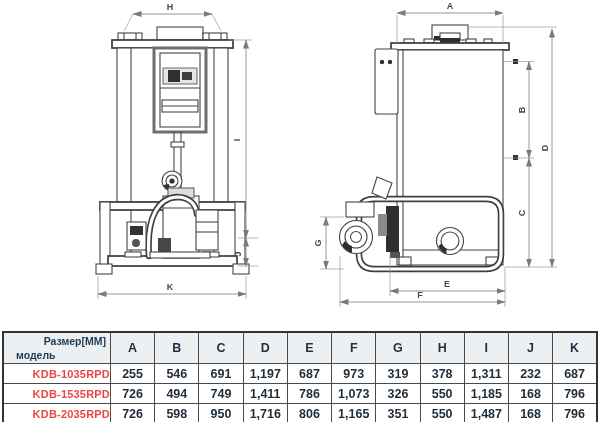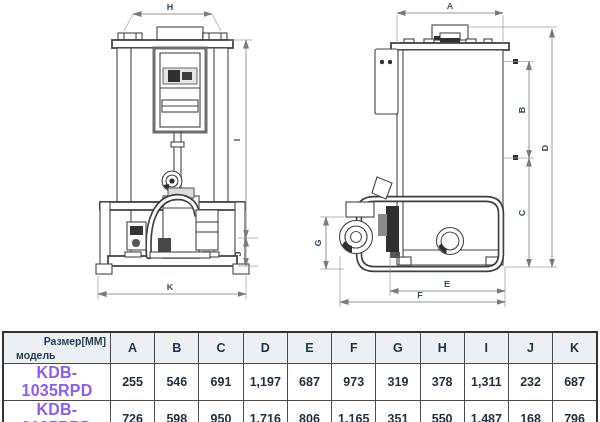--- a/index.html
+++ b/index.html
@@ -17,21 +17,21 @@
   .dim{stroke:#8a8a8a;stroke-width:0.9;fill:none;}
   .ext{stroke:#9a9a9a;stroke-width:0.7;fill:none;}
   .hose{stroke:#3f3f3f;stroke-width:6.5;fill:none;stroke-linecap:round;}
   .hosein{stroke:#ffffff;stroke-width:3.2;fill:none;stroke-linecap:round;}
 
   #spec-table{position:absolute;left:2px;top:331px;width:596px;border-collapse:collapse;table-layout:fixed;
     border:2px solid #333;font-family:"Liberation Sans",sans-serif;}
   #spec-table th,#spec-table td{border:1px solid #4a4a4a;text-align:center;vertical-align:middle;padding:0;}
   #spec-table thead th{background:#edf0f3;color:#1c2f45;font-size:12.5px;font-weight:bold;height:30px;}
   #spec-table tbody td{background:#fff;color:#1f2c3a;font-size:12.5px;font-weight:bold;height:19px;}
-  #spec-table tbody td.model{color:#8b5cf6;font-size:16px;letter-spacing:.2px;}
+  #spec-table tbody td.model{color:#ef4444;font-size:11px;letter-spacing:.2px;text-align:right;}
   th.corner{position:relative;width:106px;
     background-image:linear-gradient(to bottom right,rgba(0,0,0,0) calc(50% - .7px),#4a4a4a calc(50% - .7px),#4a4a4a calc(50% + .7px),rgba(0,0,0,0) calc(50% + .7px));
     background-color:#edf0f3;}
   th.corner .c-tr{position:absolute;top:2px;right:4px;font-size:10.5px;font-weight:bold;color:#1e3a52;margin-left:48px;}
   th.corner .c-bl{position:absolute;bottom:2px;left:4px;font-size:10.5px;font-weight:bold;color:#1e3a52;padding-left:8px;}
 </style>
 </head>
 <body>
 
 <div id="stage">
@@ -278,20 +278,34 @@
         <td>1,197</td>
         <td>687</td>
         <td>973</td>
         <td>319</td>
         <td>378</td>
         <td>1,311</td>
         <td>232</td>
         <td>687</td>
       </tr>
       <tr>
+        <td class="model">KDB-1535RPD</td>
+        <td>726</td>
+        <td>494</td>
+        <td>749</td>
+        <td>1,411</td>
+        <td>786</td>
+        <td>1,073</td>
+        <td>326</td>
+        <td>550</td>
+        <td>1,185</td>
+        <td>168</td>
+        <td>796</td>
+      </tr>
+      <tr>
         <td class="model">KDB-2035RPD</td>
         <td>726</td>
         <td>598</td>
         <td>950</td>
         <td>1,716</td>
         <td>806</td>
         <td>1,165</td>
         <td>351</td>
         <td>550</td>
         <td>1,487</td>

